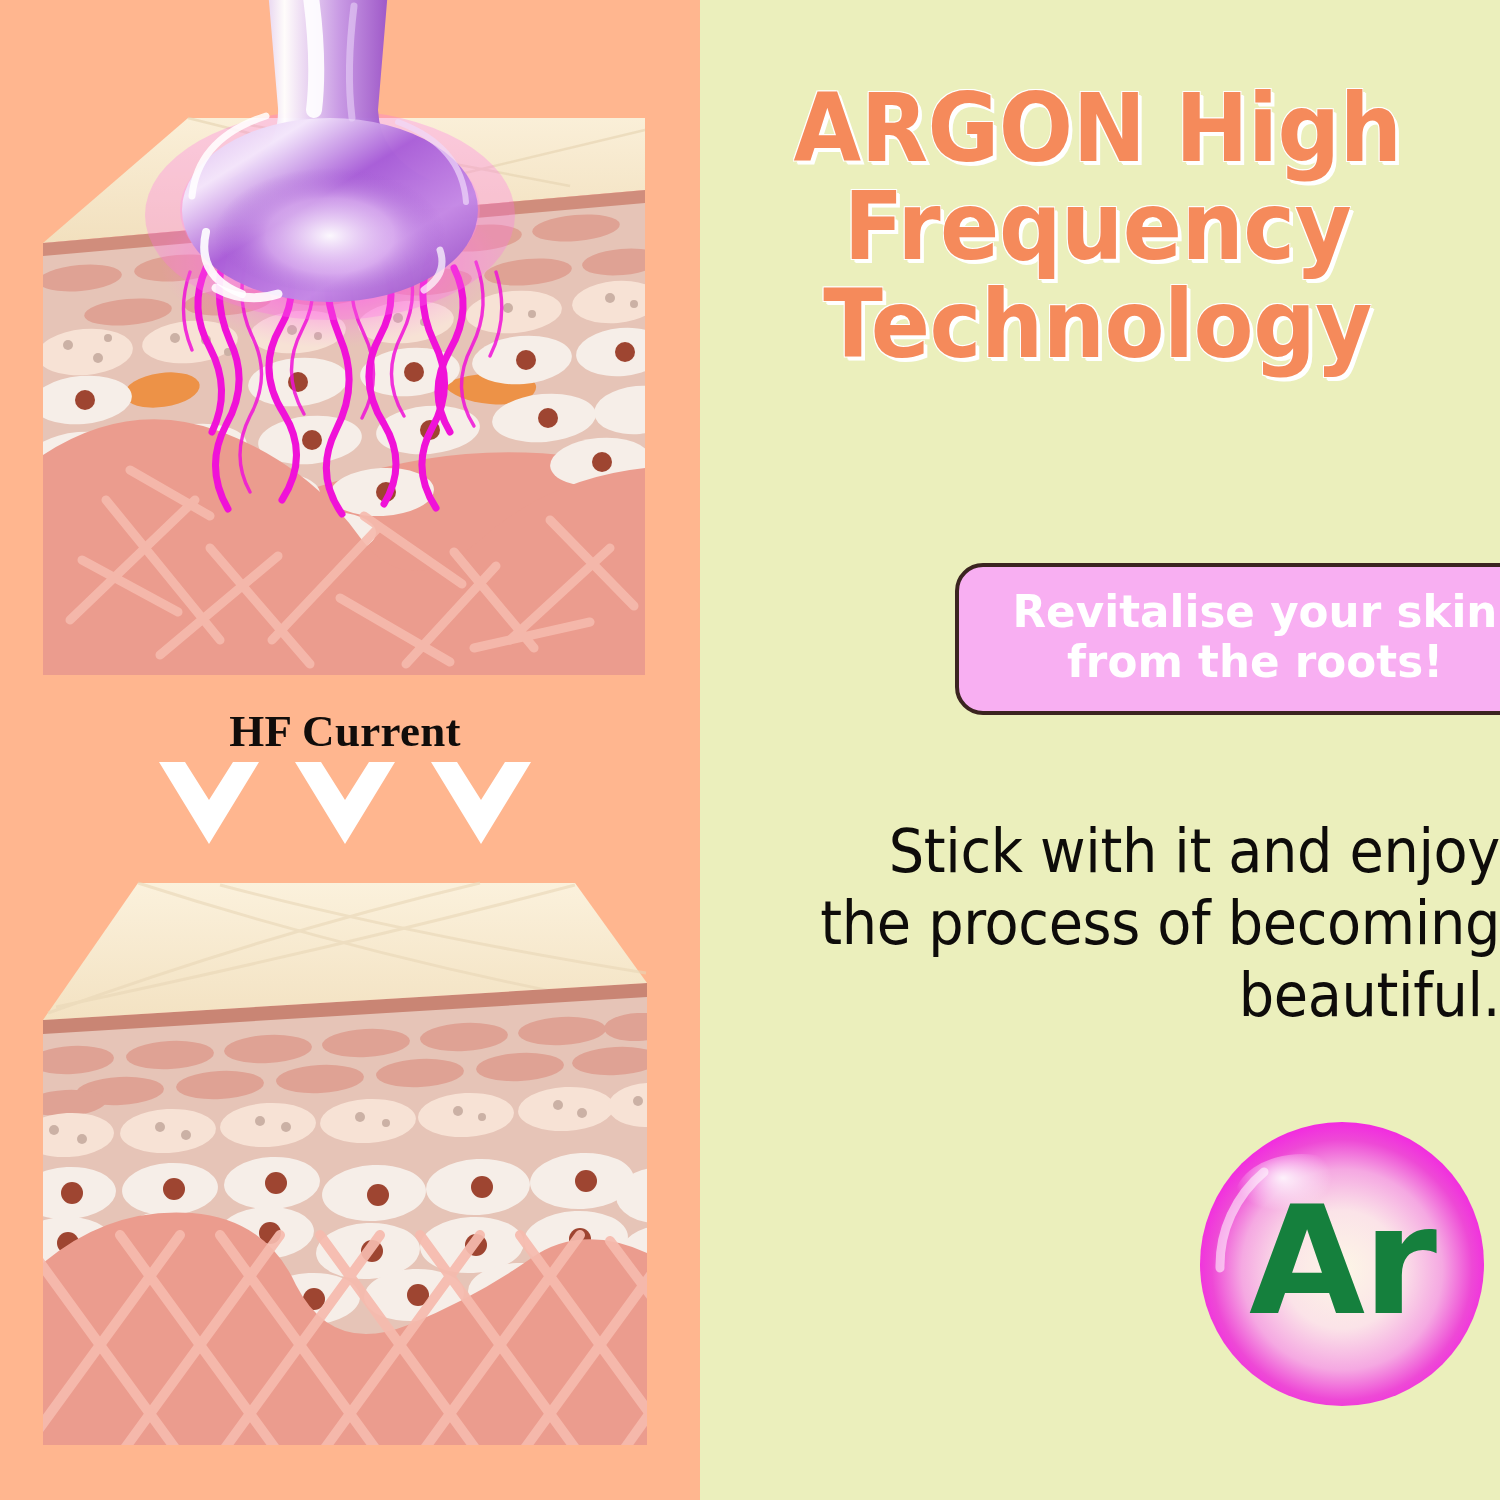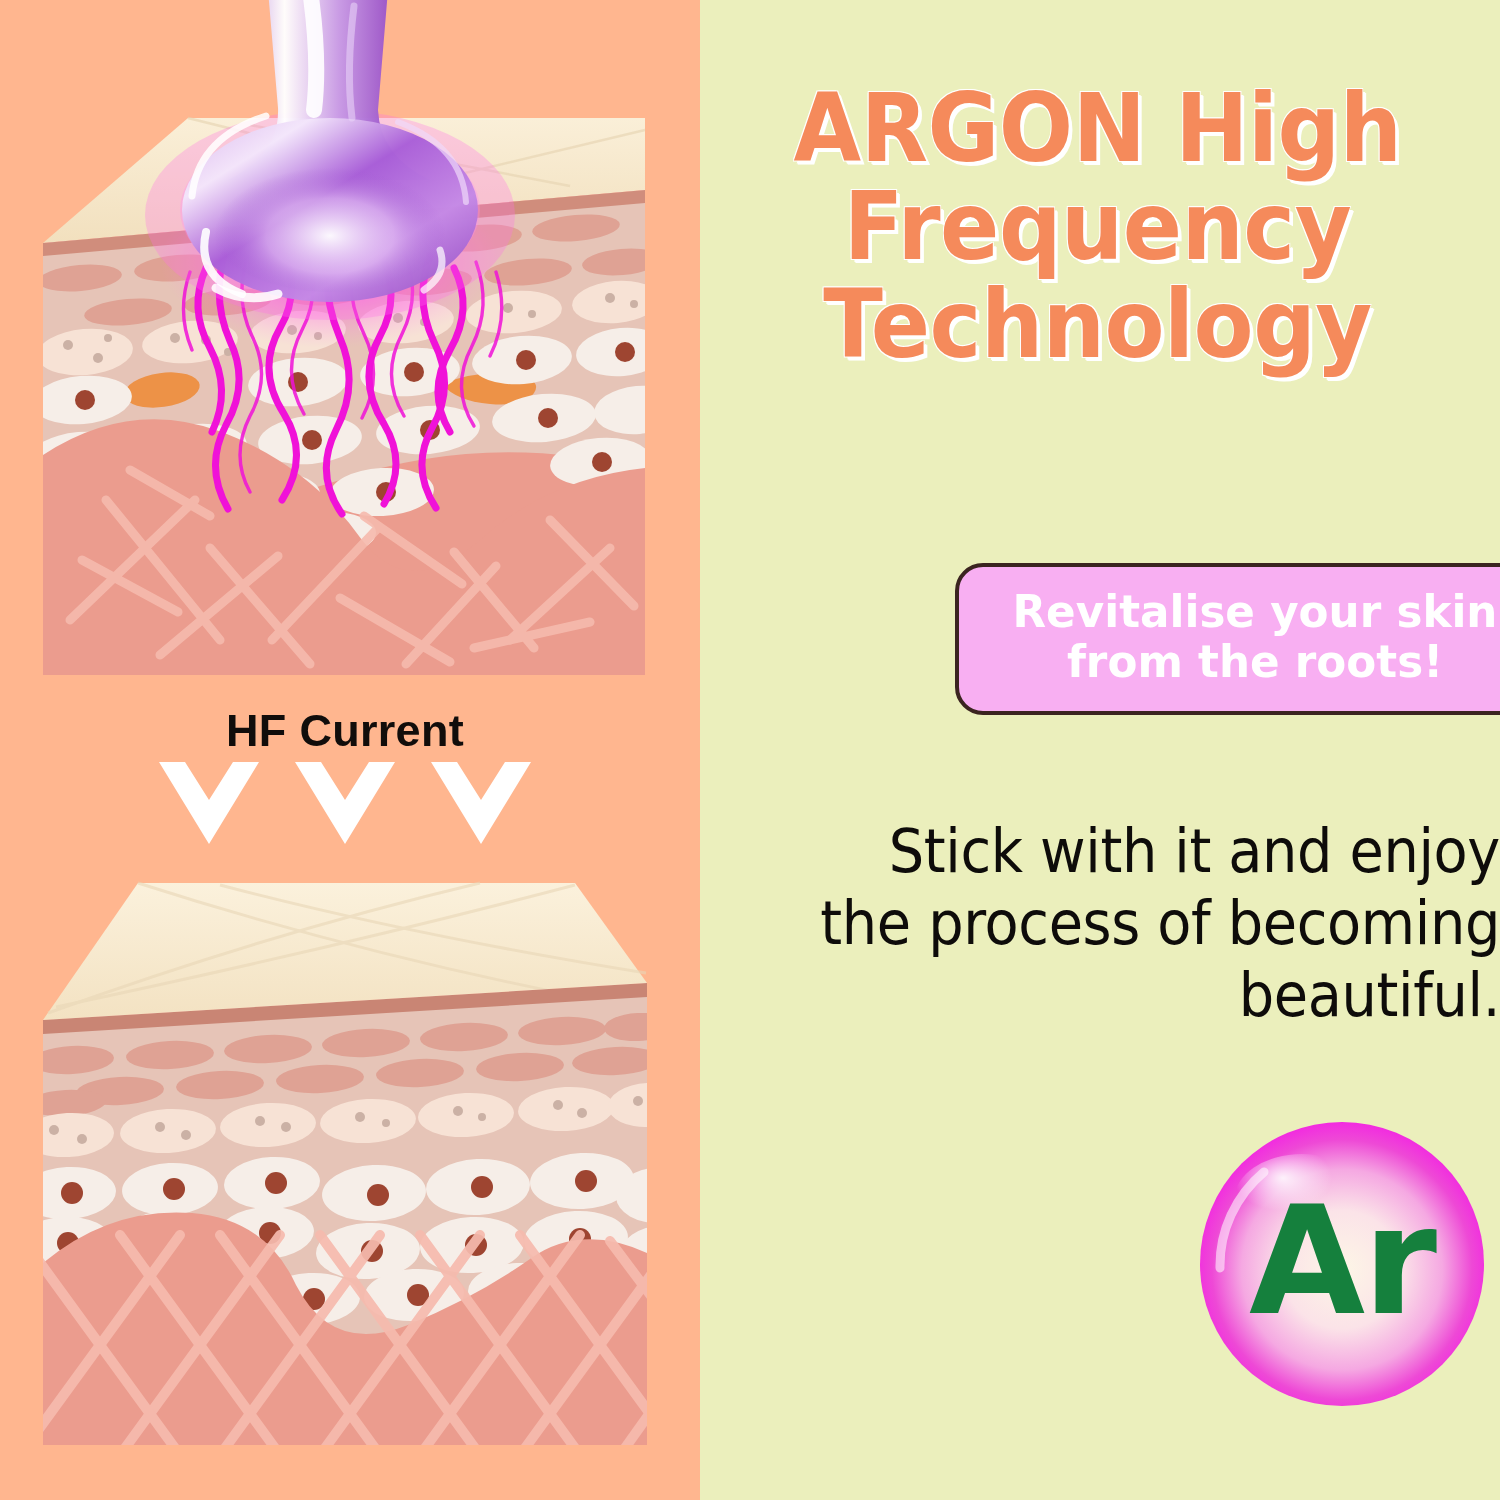--- a/index.html
+++ b/index.html
@@ -20,21 +20,21 @@
   .diagram{position:absolute;}
   .diagram svg{display:block;}
 
   #diagram-top{left:10px;top:0px;width:690px;height:700px;}
   #diagram-bottom{left:10px;top:855px;width:690px;height:600px;}
 
   
   .hf-label{
     position:absolute;left:0;top:705px;width:690px;
     text-align:center;
-    font-family:Liberation Sans, sans-serif;
+    font-family:Liberation Serif, serif;
     font-weight:bold;font-size:45px;color:#110D0B;
     letter-spacing:0.3px;
   }
   .hf-arrows{
     position:absolute;left:0;top:762px;width:690px;
     display:flex;justify-content:center;gap:36px;
   }
   .chev{width:100px;height:82px;}
 
   

